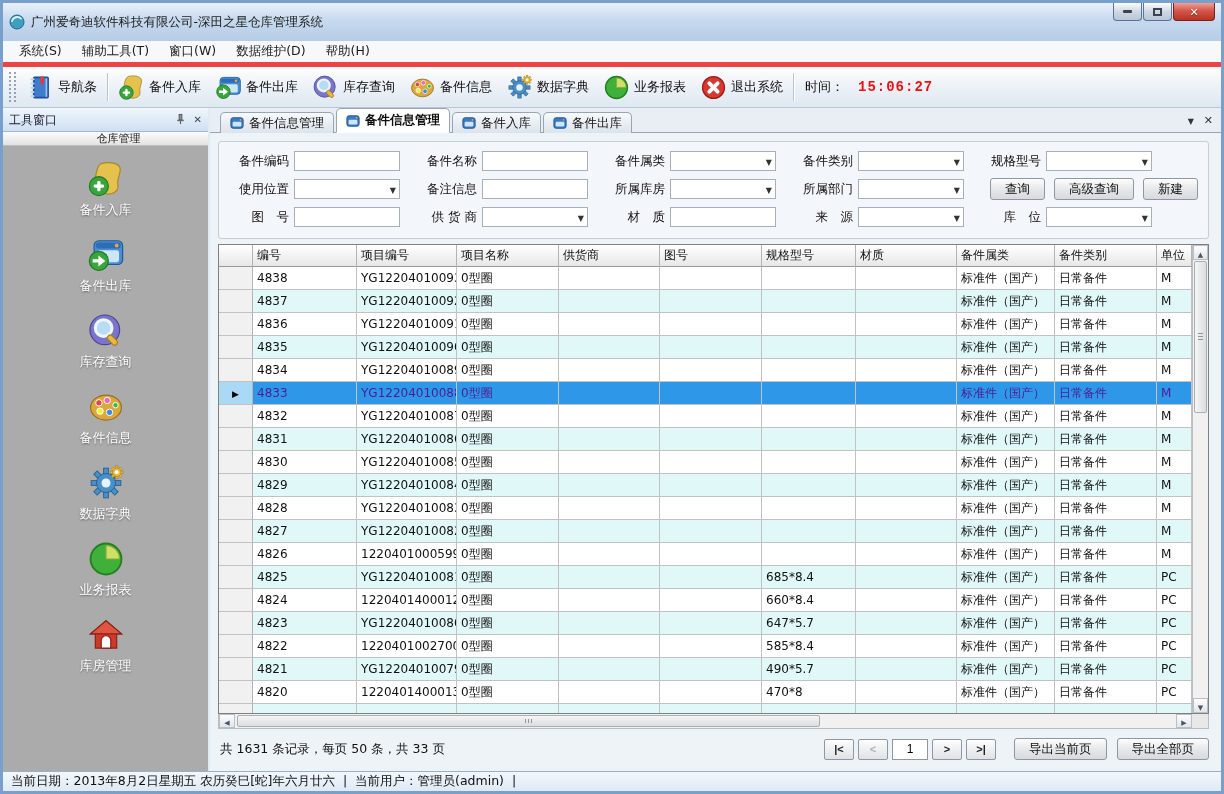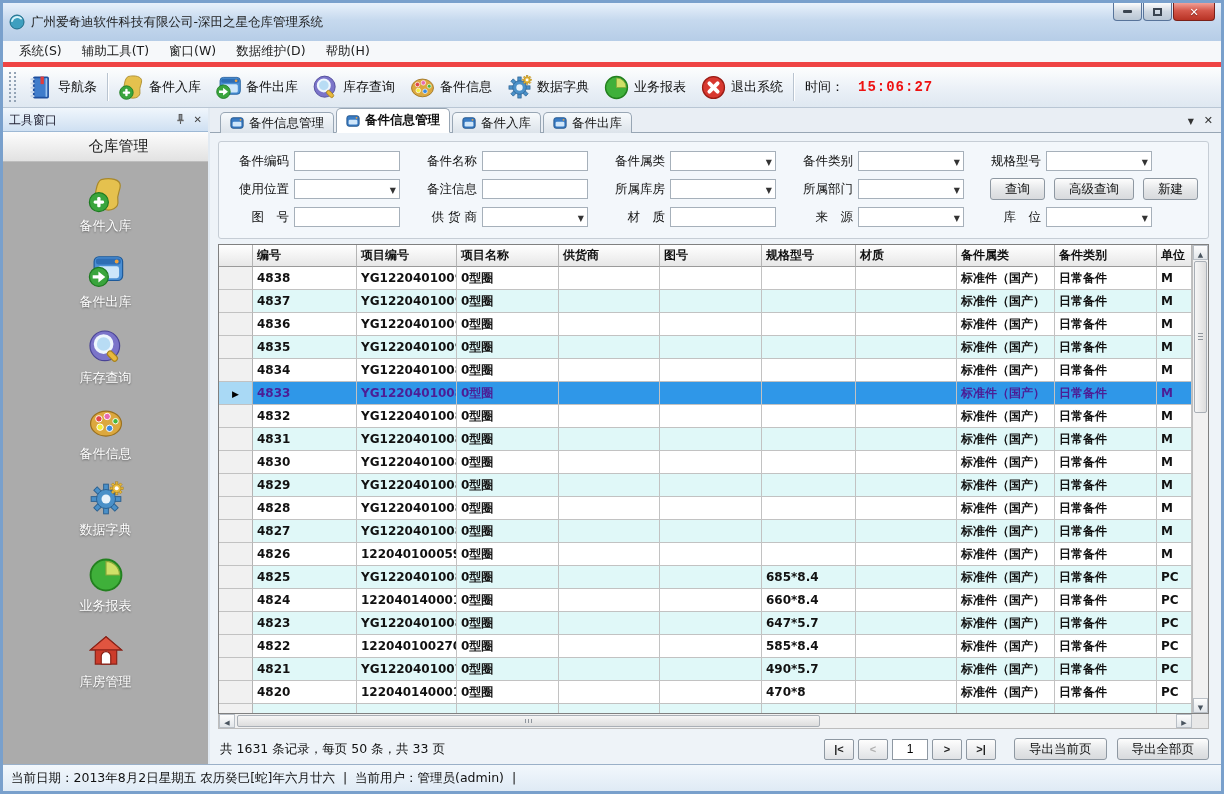--- a/index.html
+++ b/index.html
@@ -35,21 +35,21 @@
   .icon svg { width:100%; height:100%; display:block; }
 
   
   .main { flex:1; display:flex; min-height:0; }
 
   
   .sidebar { width:207px; flex:none; display:flex; flex-direction:column; border-right:2px solid #e2eaf2; background:#ababab; }
   .sb-header { height:24px; background:linear-gradient(#f0f6fc,#cfe0f2); border-bottom:1px solid #9db8d4; display:flex; align-items:flex-start; padding:4px 6px; font-size:12px; color:#223; flex:none; }
   .sb-header .hbtns { margin-left:auto; display:flex; gap:8px; align-items:center; }
   .glyph-close-sm::before { content:"✕"; font-size:10px; color:#444; }
-  .sb-group { height:30px; background:linear-gradient(#fcfcfc,#e2e2e2); border-bottom:1px solid #bdbdbd; display:flex; align-items:center; justify-content:center; font-size:15px; color:#222; flex:none;padding-left:26px; }
+  .sb-group { height:14px; background:linear-gradient(#fcfcfc,#e2e2e2); border-bottom:1px solid #bdbdbd; display:flex; align-items:center; justify-content:center; font-size:11px; color:#222; flex:none;padding-left:26px; }
   .sb-body { flex:1; overflow:hidden; padding-top:14px; }
   .sb-item { display:flex; flex-direction:column; align-items:center; gap:3px; margin-bottom:17px; }
   .sb-item .lbl { color:#fff; font-size:13px; text-shadow:0 1px 2px rgba(0,0,0,.45); }
 
   
   .content { flex:1; display:flex; flex-direction:column; min-width:0; }
   .tabstrip { height:25px; background:#e9eef4; border-bottom:1px solid #98a6b4; display:flex; align-items:flex-end; padding:0 8px 0 10px; flex:none; }
   .tab { height:21px; margin:0 2px -1px 0; padding:0 9px; display:flex; align-items:center; gap:5px; background:linear-gradient(#f7fafc,#dce3ea); border:1px solid #98a6b4; border-bottom:none; border-radius:5px 5px 0 0; font-size:12.5px; white-space:nowrap; }
   .tab.active { height:25px; background:#fff; font-weight:bold; border-bottom:1px solid #fff; z-index:2; }
   .tabstrip-right { margin-left:auto; display:flex; gap:10px; align-items:center; padding-bottom:5px; }
@@ -65,21 +65,21 @@
   .f-label { width:62px; text-align:right; margin-right:5px; font-size:12.5px; white-space:pre; }
   .f-input { width:106px; height:20px; border:1px solid #a6b0ba; background:#fff; font-size:12px; padding:0 3px; }
   .f-select { width:106px; height:20px; border:1px solid #a6b0ba; background:#fff; display:flex; align-items:center; }
   .f-select .arr { margin-left:auto; margin-right:3px; }
   .f-buttons { margin-left:auto; display:flex; gap:9px; margin-right:2px; }
   .btn { height:22px; padding:0 14px; font-size:12.5px; border:1px solid #8e98a2; border-radius:3px; background:linear-gradient(#fdfdfd,#e4e6e8 55%,#d8dadd); color:#111; }
 
   
   .table-area { margin:0 12px 0 8px; flex:none; }
   .table-box { display:flex; border:1px solid #808080; background:#fff; }
-  .table-grid { width:975px; height:468px; overflow:hidden;font-weight:bold; --cols:34px 104px 100px 102px 101px 102px 94px 101px 98px 102px minmax(24px,1fr); }
+  .table-grid { width:975px; height:468px; overflow:hidden; --cols:34px 104px 100px 102px 101px 102px 94px 101px 98px 102px minmax(24px,1fr); }
   .thead { display:grid; grid-template-columns:var(--cols); height:22px; }
   .th { background:linear-gradient(#ffffff,#e7e7e7); border-right:1px solid #b4b4b4; border-bottom:1px solid #9a9a9a; padding:0 4px; line-height:21px; font-size:12px; color:#111; overflow:hidden; white-space:nowrap; }
   .tr { display:grid; grid-template-columns:var(--cols); height:23px; }
   .tr.alt .td, .tr.alt .td-ind2 { background:#e0f8f8; }
   .td { border-right:1px solid #c2c2c2; border-bottom:1px solid #c2c2c2; padding:0 4px; line-height:22px; font-size:12px; overflow:hidden; white-space:nowrap; background:#fff; }
   .td-ind { background:#f1f1f1; border-right:1px solid #b4b4b4; border-bottom:1px solid #c2c2c2; display:flex; align-items:center; justify-content:center; }
   .tr.selected .td { background:#2f97e8; color:#4c1d95; }
   .tr.selected .td-ind { background:#a9d9f5; }
   .sel-ind::before { content:"▶"; font-size:9px; color:#000; }
   .tr.partial { height:10px; overflow:hidden; }
@@ -105,21 +105,21 @@
   
   .footerbar { margin:6px 12px 0 8px; height:28px; display:flex; align-items:center; flex:none; }
   .summary { margin-left:2px; font-size:12.5px; white-space:pre; }
   .pager { margin-left:auto; display:flex; gap:4px; align-items:center; }
   .pg-btn { width:30px; height:21px; border:1px solid #8e98a2; border-radius:2px; background:linear-gradient(#fdfdfd,#e0e2e5); font-size:11px; font-weight:bold; color:#222; }
   .pg-btn.disabled { color:#b0b0b0; }
   .pg-input { width:36px; height:21px; border:1px solid #8e98a2; text-align:center; font-size:12px; background:#fff; }
   .exports { display:flex; gap:10px; margin-left:18px; }
 
   
-  .statusbar { height:27px; flex:none; background:linear-gradient(#f2f7fc,#dfeaf5); border-top:1px solid #9ab0c8; display:flex; align-items:center; padding:0 8px; font-size:12.5px; white-space:pre; }
+  .statusbar { height:20px; flex:none; background:linear-gradient(#f2f7fc,#dfeaf5); border-top:1px solid #9ab0c8; display:flex; align-items:center; padding:0 8px; font-size:12.5px; white-space:pre; }
 </style>
 </head>
 <body>
 
 <div class="window">
 
   <div class="titlebar">
     <span class="icon" style="width:16px;height:16px">
         <svg viewBox="0 0 16 16">
           <circle cx="8" cy="8" r="7" fill="#3e9fbf"></circle>

